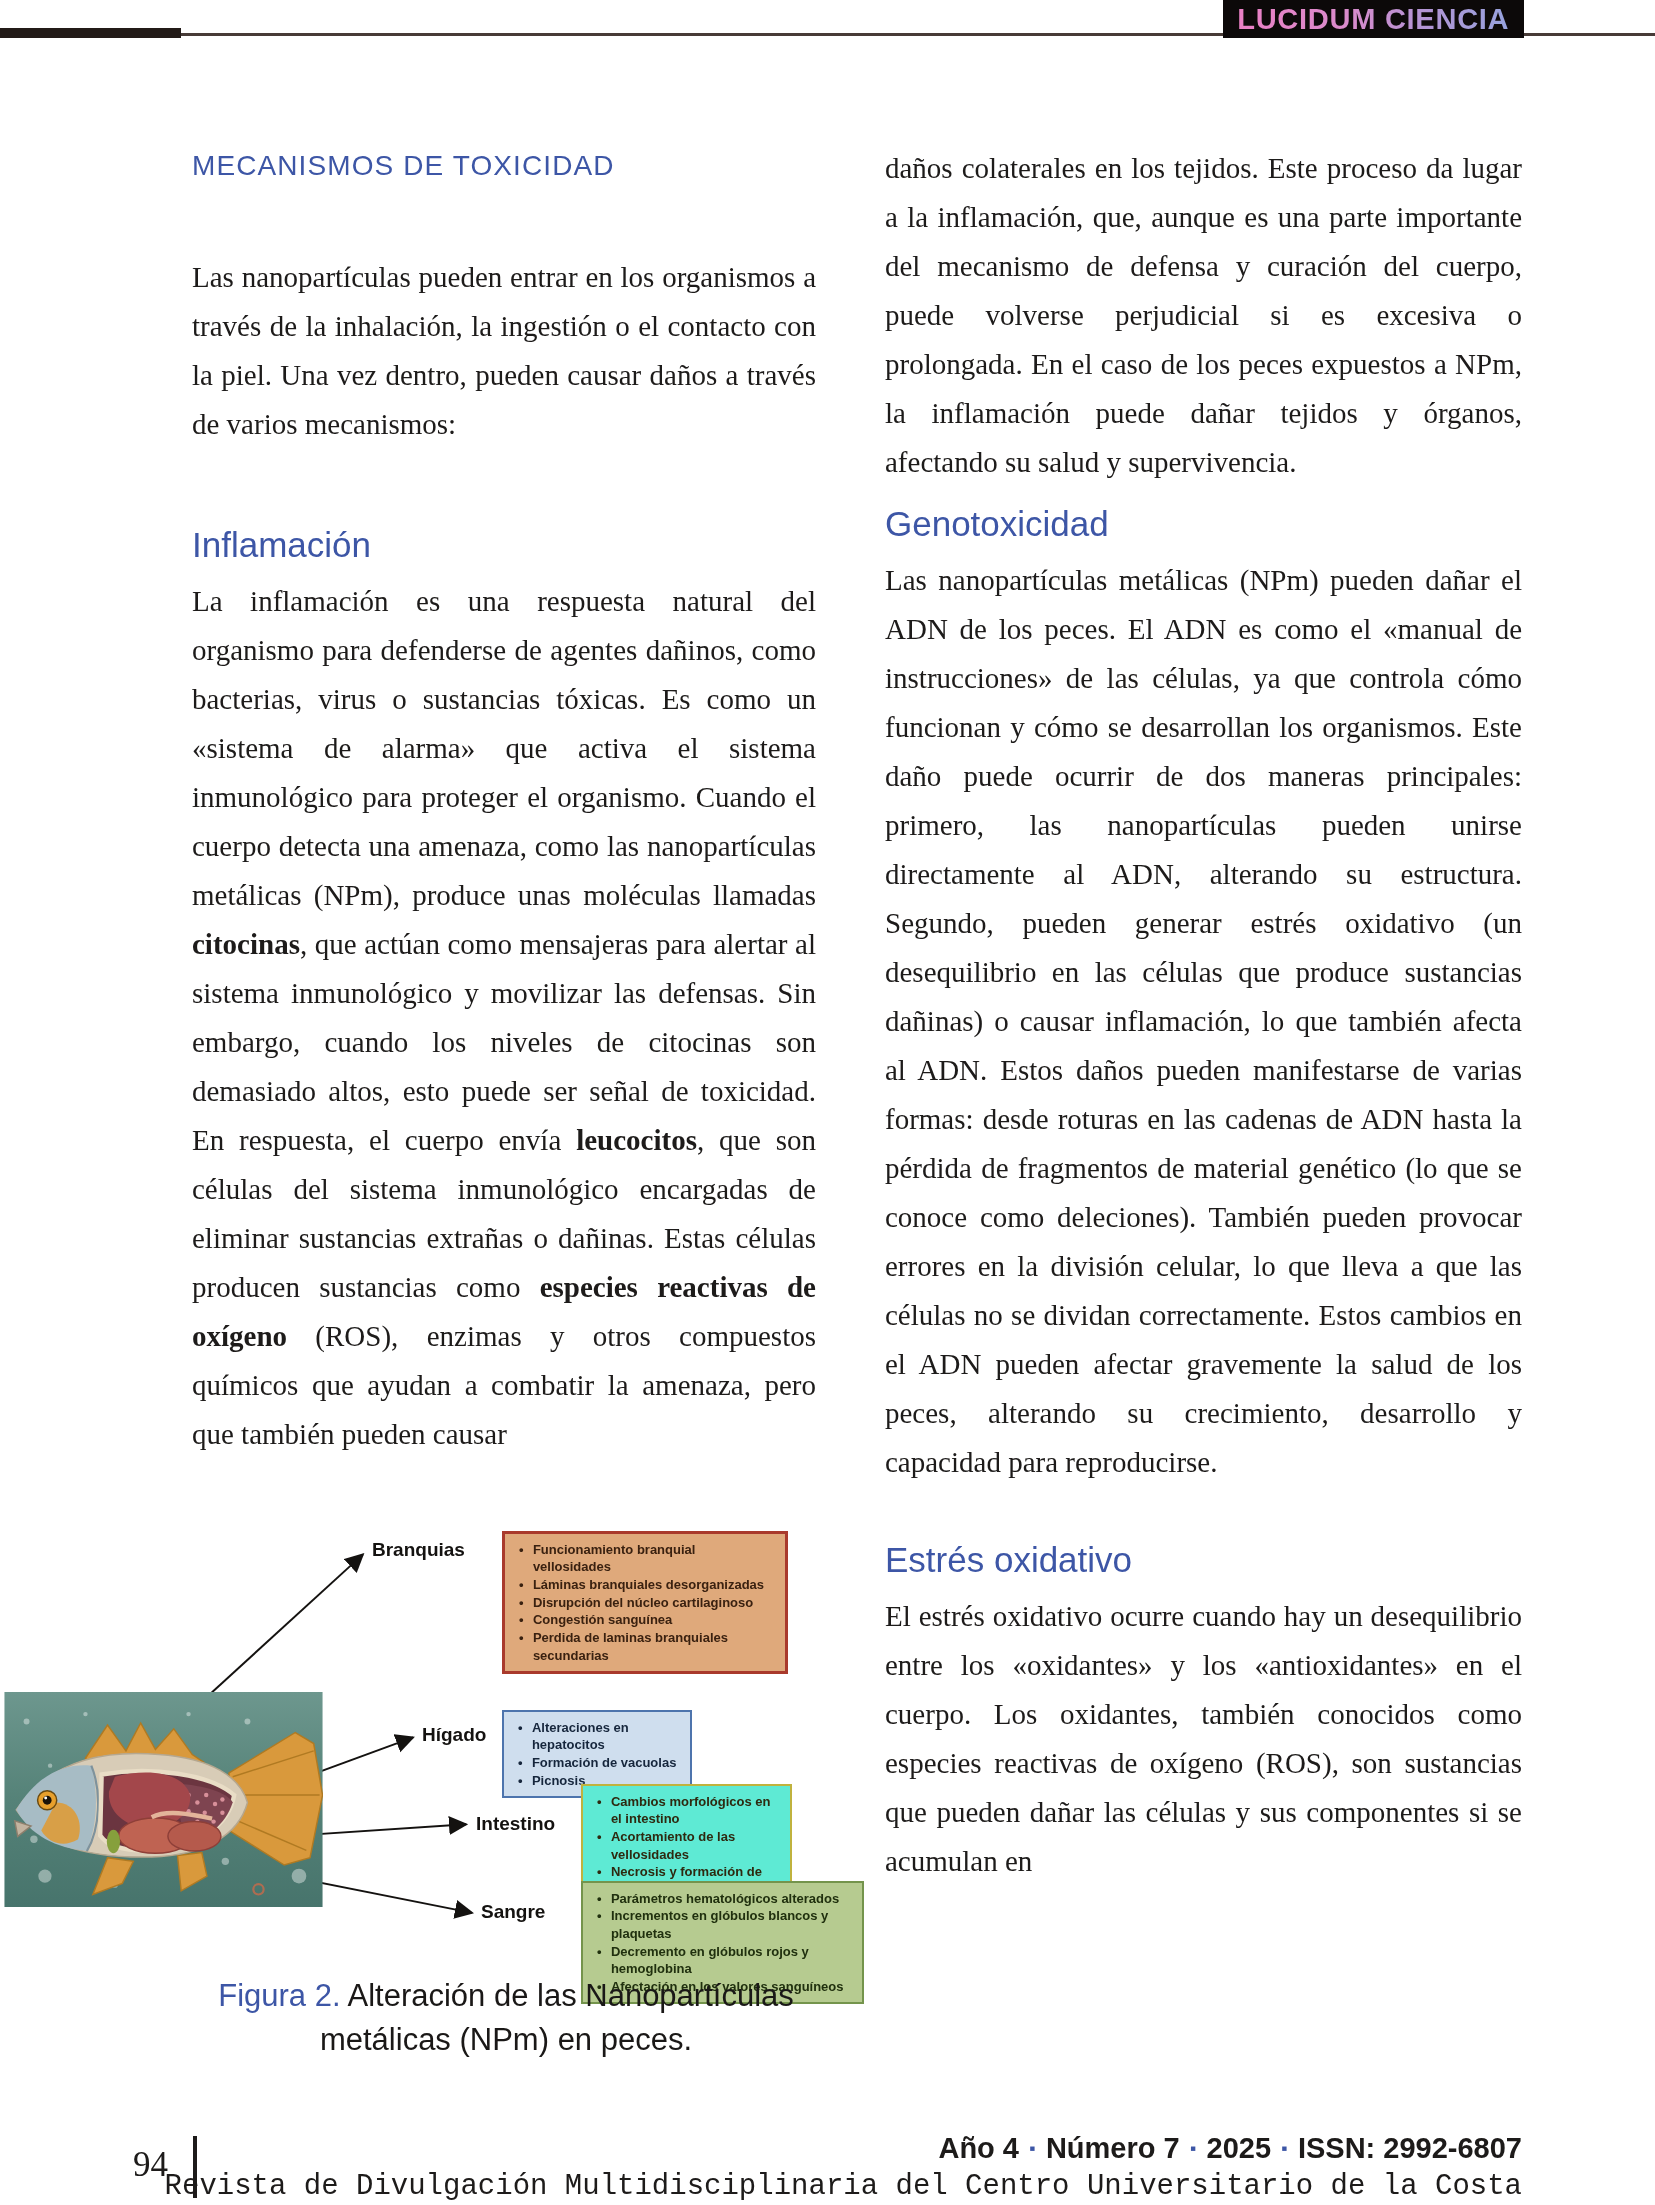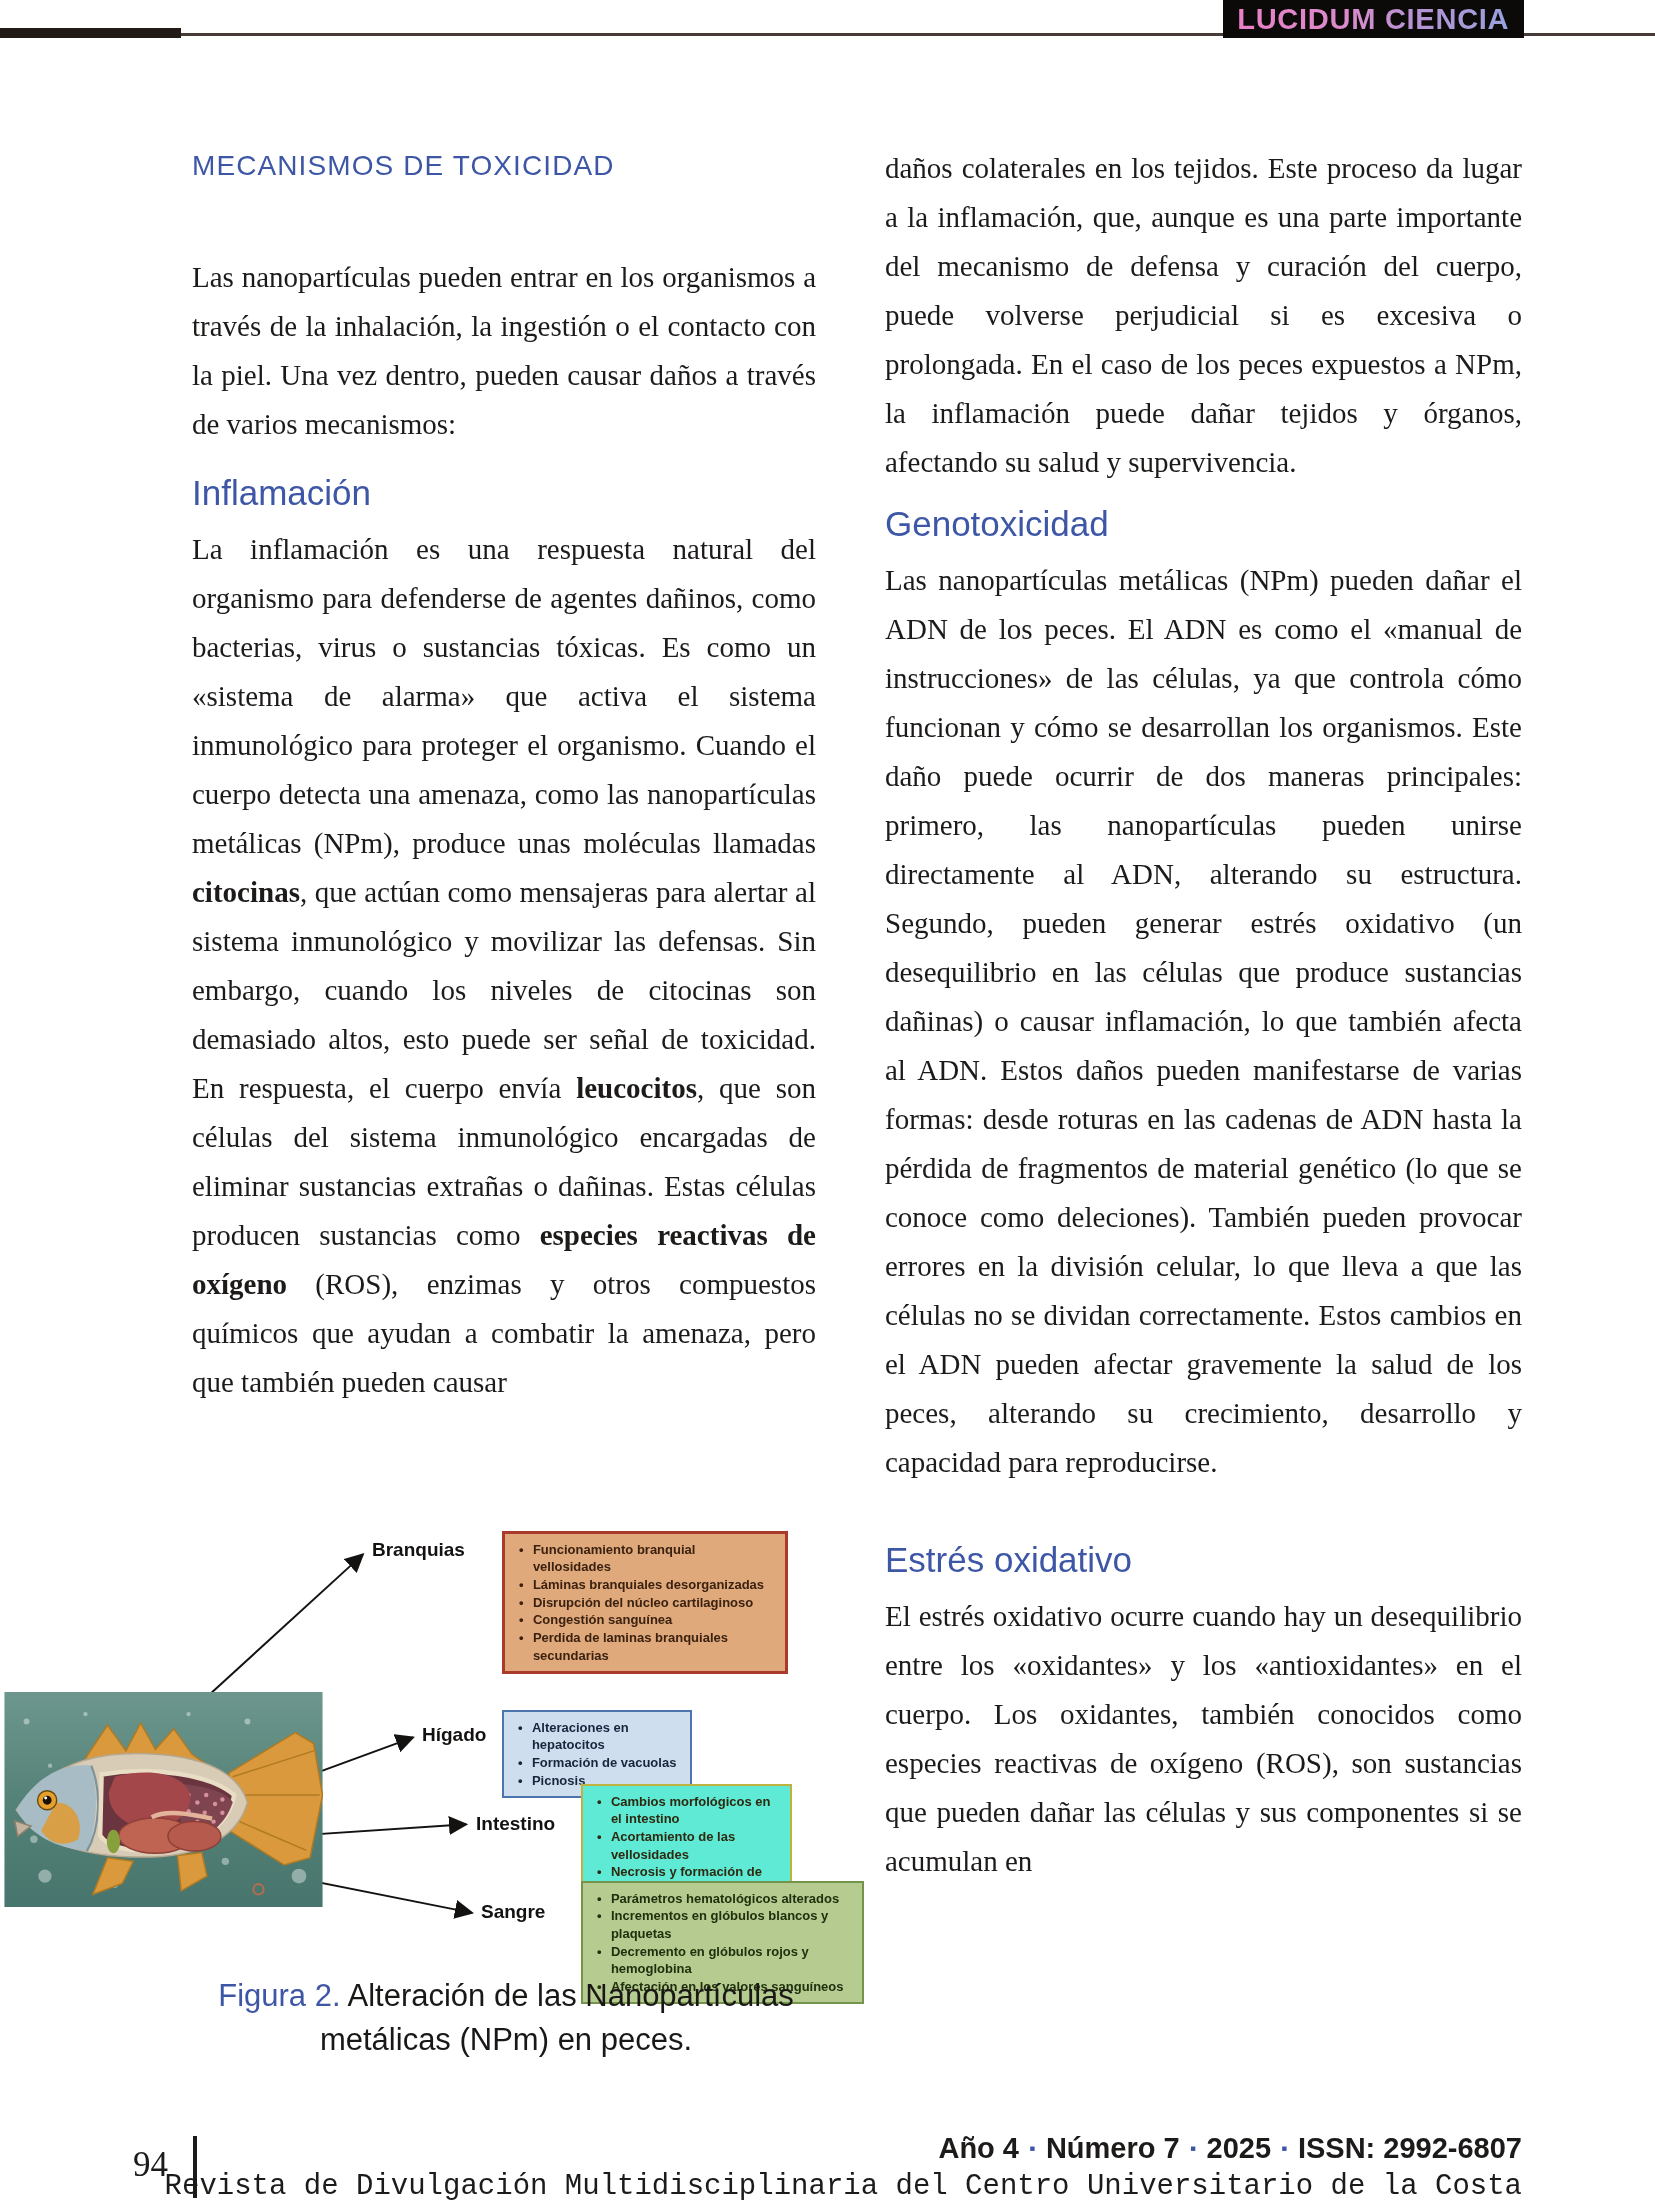--- a/index.html
+++ b/index.html
@@ -37,21 +37,21 @@
   }
   h2{
     font-family:"Liberation Sans", sans-serif;font-weight:normal;
     font-size:35px;line-height:40px;color:#3d56a6;margin:0;
   }
   .body-text{
     font-size:29px;line-height:49px;text-align:justify;
     color:#1d1b1a;margin:0;hyphens:none;
   }
   .intro{margin-top:65px}
-  .h2-inflamacion{margin-top:24px}
+  .h2-inflamacion{margin-top:76px}
   .h2-genotox{margin-top:17px}
   .h2-estres{margin-top:53px}
   .after-h2{margin-top:11.8px}
   .b{font-weight:bold}
 
   
   .fig-arrows{left:0;top:1519px;width:900px;height:531px;pointer-events:none}
   .fish-img{left:4.4px;top:1692px;width:319px;height:215px}
   .fig-label{
     font-family:"Liberation Sans", sans-serif;font-weight:bold;

